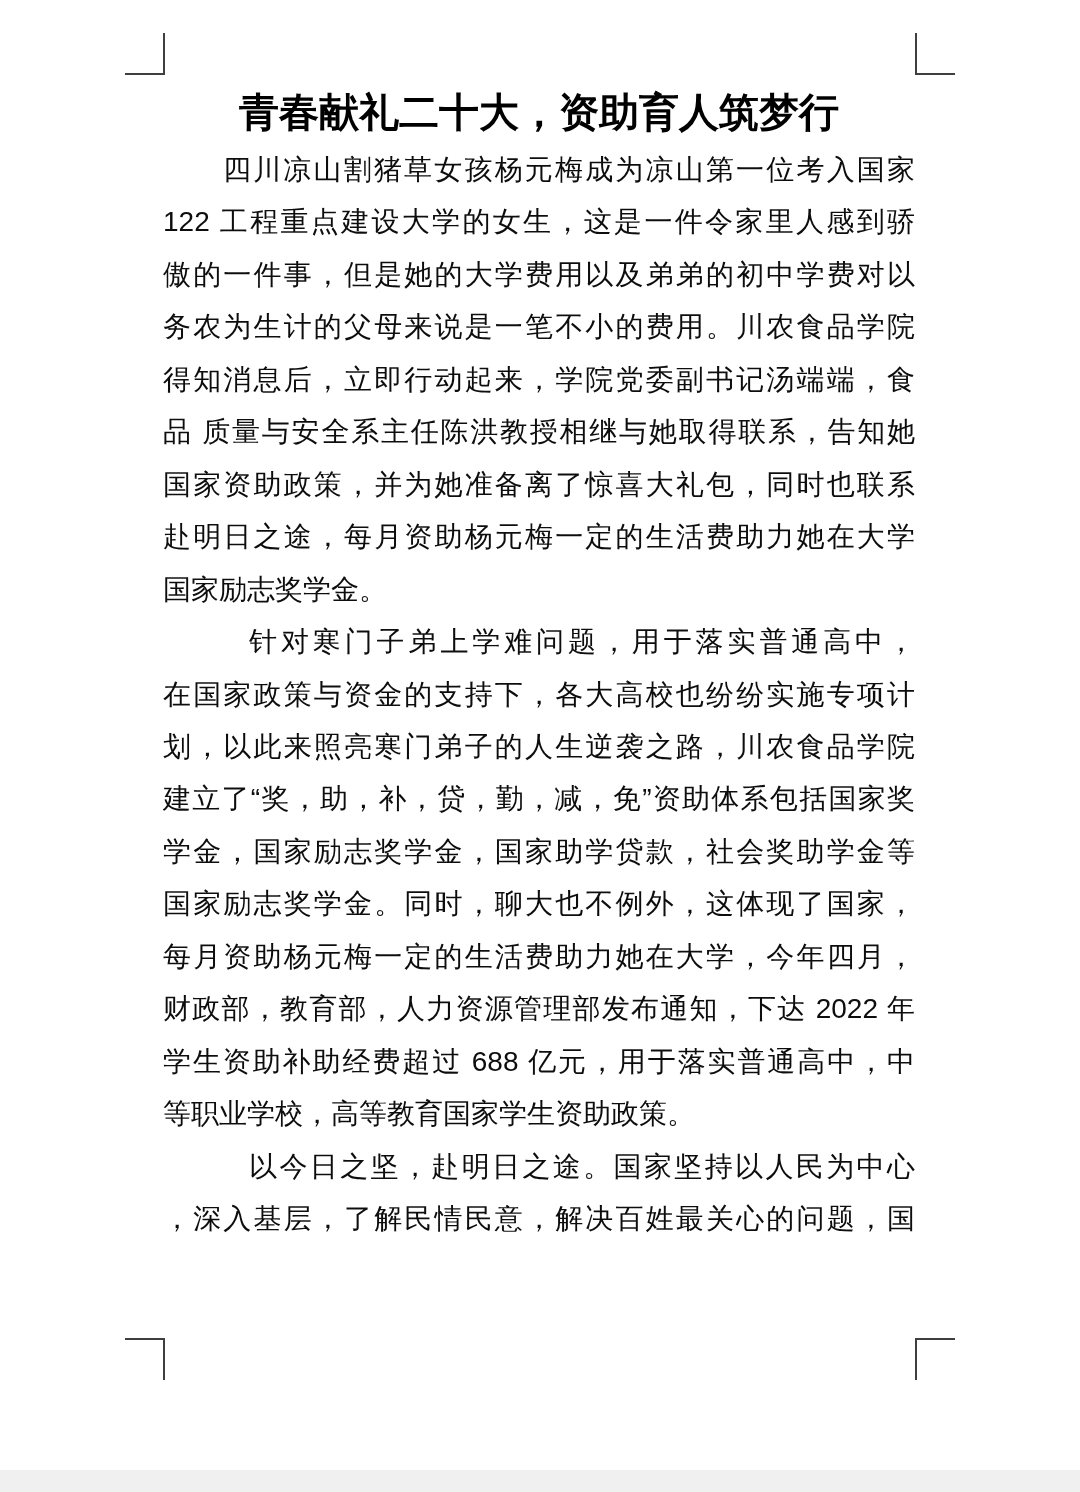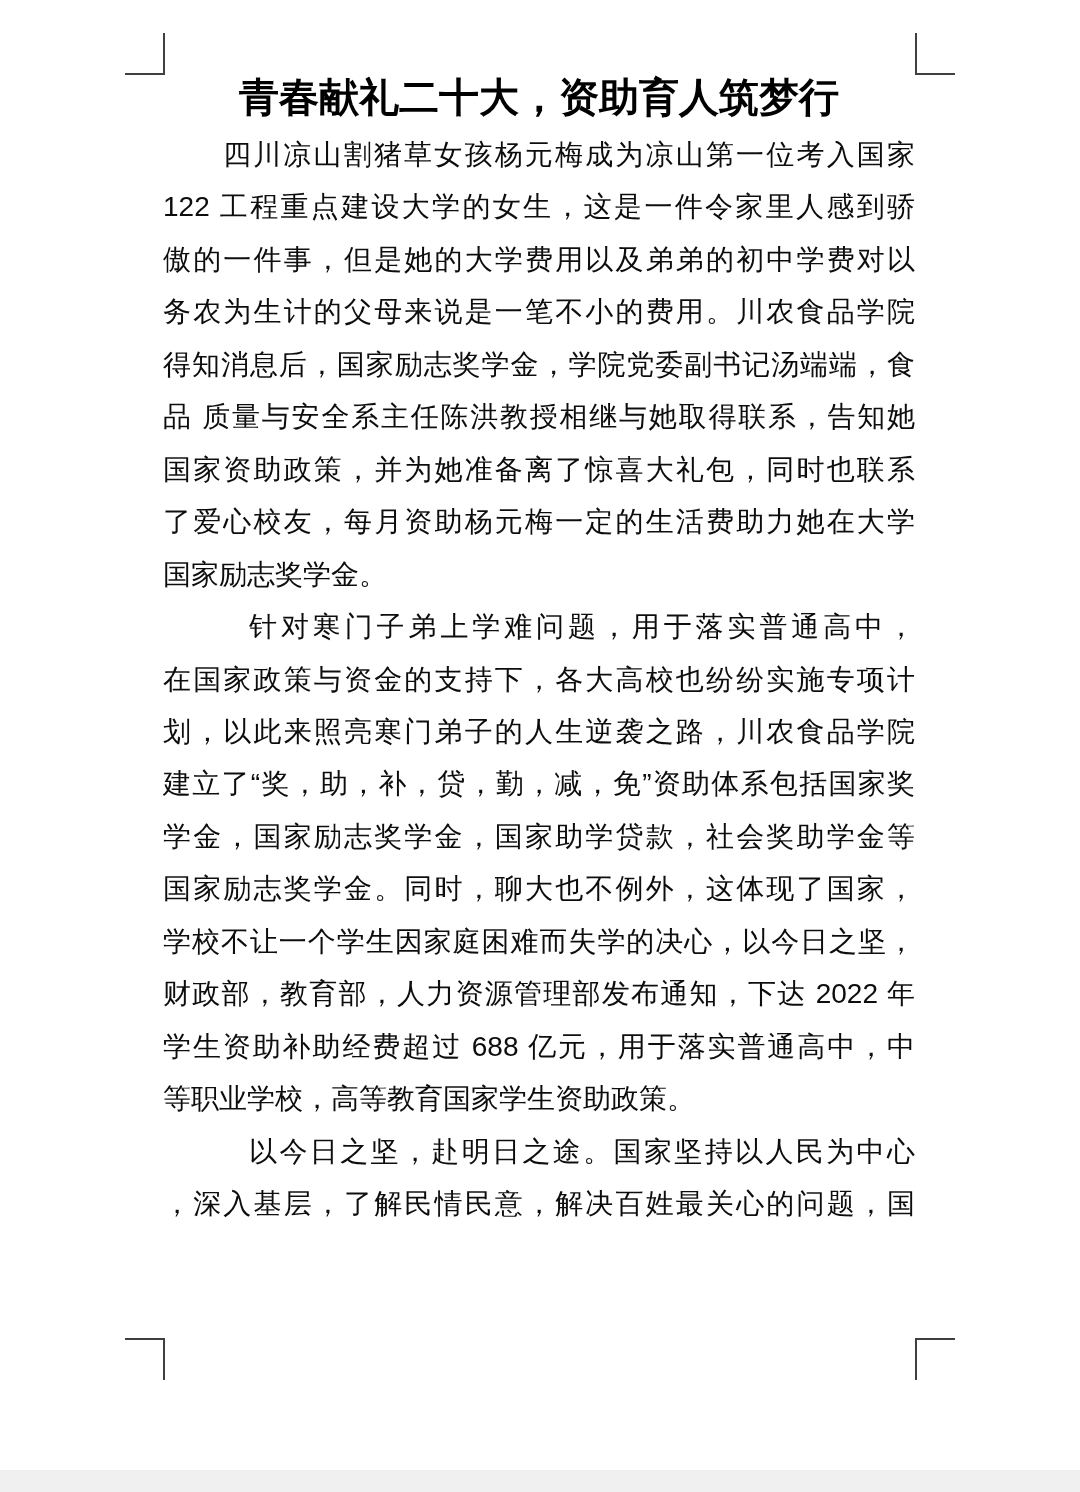--- a/index.html
+++ b/index.html
@@ -12,21 +12,21 @@
     overflow: hidden;
   }
   .crop-mark { position: absolute; width: 38px; height: 40px; }
   .crop-tl { left: 125px; top: 33px;  border-right: 2px solid #3f3f3f; border-bottom: 2px solid #3f3f3f; }
   .crop-tr { left: 915px; top: 33px;  border-left: 2px solid #3f3f3f;  border-bottom: 2px solid #3f3f3f; }
   .crop-bl { left: 125px; top: 1338px; border-right: 2px solid #3f3f3f; border-top: 2px solid #3f3f3f; }
   .crop-br { left: 915px; top: 1338px; border-left: 2px solid #3f3f3f;  border-top: 2px solid #3f3f3f; }
 
   .content {
     position: absolute;
-    left: 163px; top: 65px;
+    left: 163px; top: 80px;
     width: 752px;
   }
   .doc-title {
     margin: 0;
     font-size: 40px;
     font-weight: bold;
     line-height: 64px;
     text-align: center;
     color: #000000;
     white-space: nowrap;
@@ -58,32 +58,32 @@
 <div class="crop-mark crop-bl"></div>
 <div class="crop-mark crop-br"></div>
 
 <div class="content">
   <h1 class="doc-title">青春献礼二十大，资助育人筑梦行</h1>
   <div>
       <div class="line" style="text-indent: 60px;">四川凉山割猪草女孩杨元梅成为凉山第一位考入国家</div>
       <div class="line">122 工程重点建设大学的女生，这是一件令家里人感到骄</div>
       <div class="line">傲的一件事，但是她的大学费用以及弟弟的初中学费对以</div>
       <div class="line">务农为生计的父母来说是一笔不小的费用。川农食品学院</div>
-      <div class="line">得知消息后，国家励志奖学金，学院党委副书记汤端端，食</div>
+      <div class="line">得知消息后，立即行动起来，学院党委副书记汤端端，食</div>
       <div class="line">品 质量与安全系主任陈洪教授相继与她取得联系，告知她</div>
       <div class="line">国家资助政策，并为她准备离了惊喜大礼包，同时也联系</div>
-      <div class="line">了爱心校友，每月资助杨元梅一定的生活费助力她在大学</div>
+      <div class="line">赴明日之途，每月资助杨元梅一定的生活费助力她在大学</div>
       <div class="line para-end">国家励志奖学金。</div>
       <div class="line" style="text-indent: 86px;">针对寒门子弟上学难问题，用于落实普通高中，</div>
       <div class="line">在国家政策与资金的支持下，各大高校也纷纷实施专项计</div>
       <div class="line">划，以此来照亮寒门弟子的人生逆袭之路，川农食品学院</div>
       <div class="line">建立了“奖，助，补，贷，勤，减，免”资助体系包括国家奖</div>
       <div class="line">学金，国家励志奖学金，国家助学贷款，社会奖助学金等</div>
       <div class="line">国家励志奖学金。同时，聊大也不例外，这体现了国家，</div>
-      <div class="line">学校不让一个学生因家庭困难而失学的决心，以今日之坚，</div>
+      <div class="line">每月资助杨元梅一定的生活费助力她在大学，今年四月，</div>
       <div class="line">财政部，教育部，人力资源管理部发布通知，下达 2022 年</div>
       <div class="line">学生资助补助经费超过 688 亿元，用于落实普通高中，中</div>
       <div class="line para-end">等职业学校，高等教育国家学生资助政策。</div>
       <div class="line" style="text-indent: 86px;">以今日之坚，赴明日之途。国家坚持以人民为中心</div>
       <div class="line">，深入基层，了解民情民意，解决百姓最关心的问题，国</div>
     </div>
 </div>
 
 <div class="bottom-bar"></div>
 

